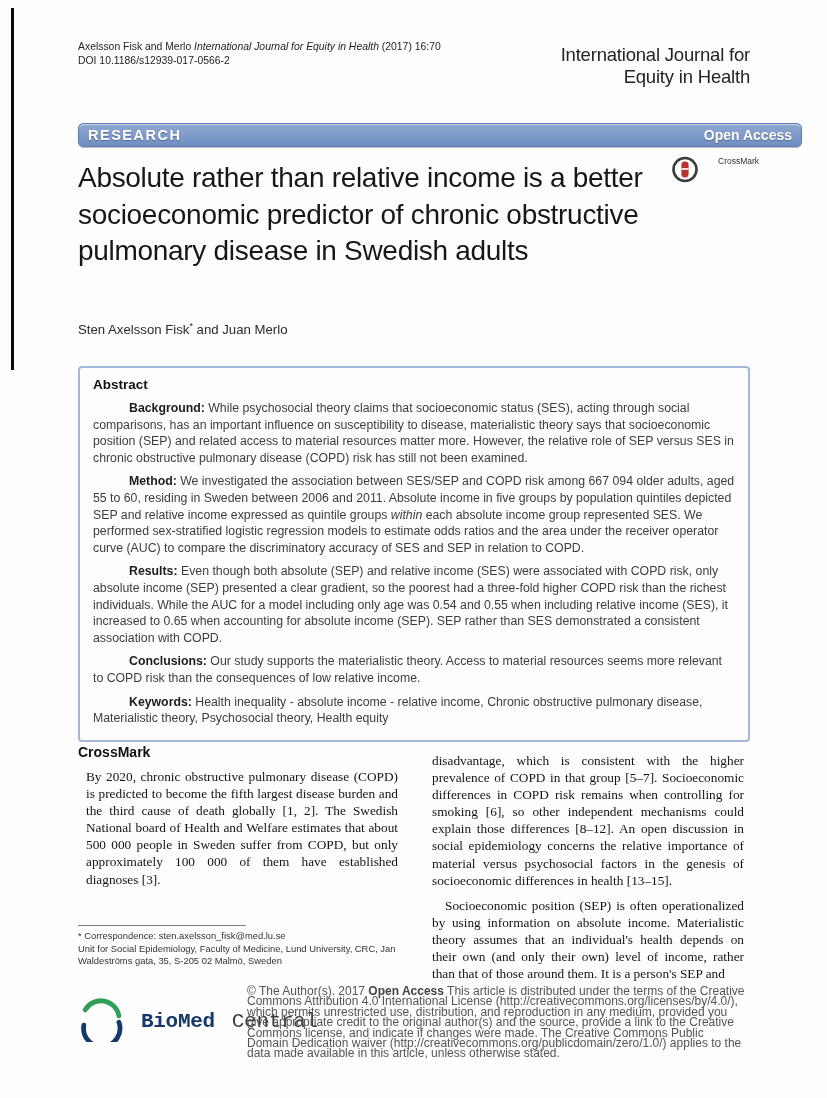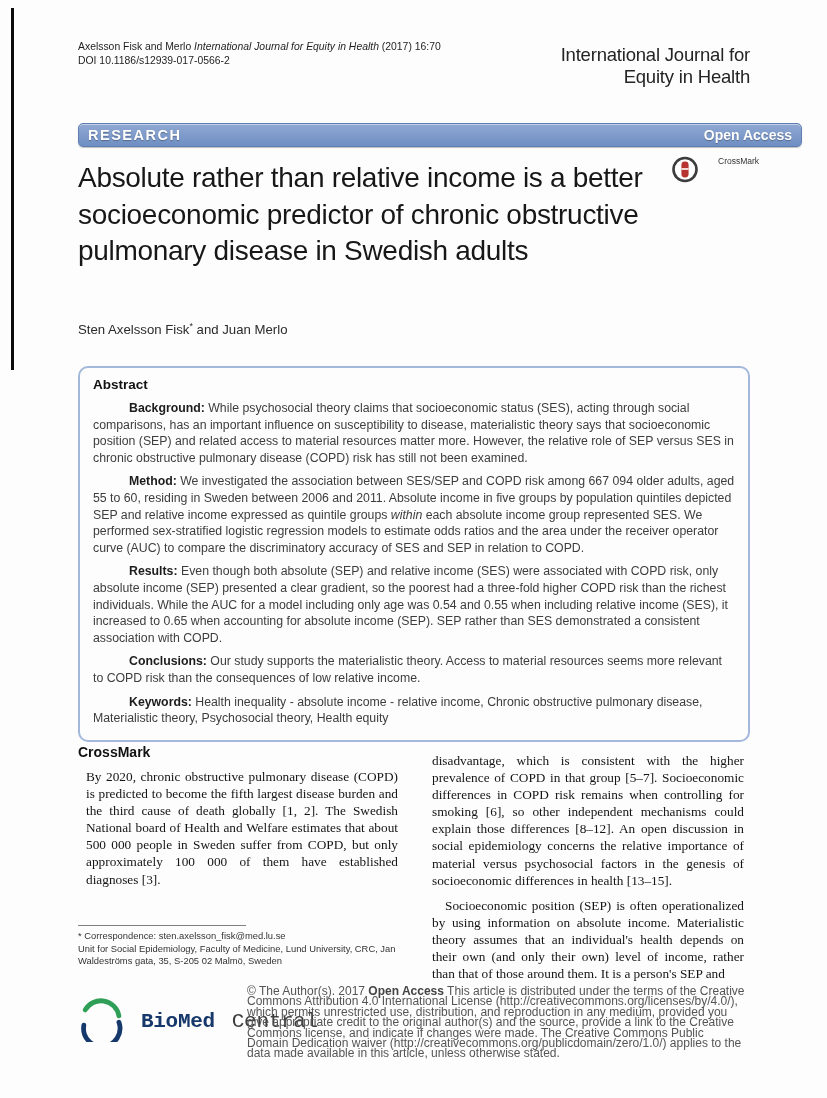--- a/index.html
+++ b/index.html
@@ -27,21 +27,21 @@
          font-size:28px;line-height:36.5px;color:#171717;letter-spacing:-0.3px;}
   .authors{position:absolute;left:78px;top:321px;font-size:13.2px;color:#2a2a2a;}
   .authors sup{font-size:9px;}
 
   
   .crossmark{position:absolute;left:672px;top:156px;display:flex;align-items:flex-start;gap:20px;}
   .crossmark .cm-txt{font-size:8.5px;color:#333;}
 
   
   .abstract-box{position:absolute;left:78px;top:366px;width:672px;box-sizing:border-box;
-                border:2px solid #a3b8da;border-radius:10px;padding:9px 13px 6px;background:#fdfdfd;}
+                border:2px solid #a3b8da;border-radius:4px;padding:9px 13px 6px;background:#fdfdfd;}
   .abs-heading{font-size:13.5px;font-weight:bold;color:#111;margin:0 0 8px;}
   .abstract-box p{margin:0 0 7px;font-size:12.3px;line-height:16.6px;color:#3d3d3d;}
   .abstract-box b{color:#1c1c1c;margin-left:36px;}
   .abstract-box i{font-style:italic;}
 
   
   .columns{position:absolute;left:78px;top:744px;width:674px;display:flex;gap:18px;}
   .col{width:328px;}
   .sec-heading{font-size:14px;font-weight:bold;color:#111;margin:0 0 3px;}
   p.serif{font-family:"Liberation Serif",serif;font-size:13.3px;line-height:17.1px;margin:8px;

